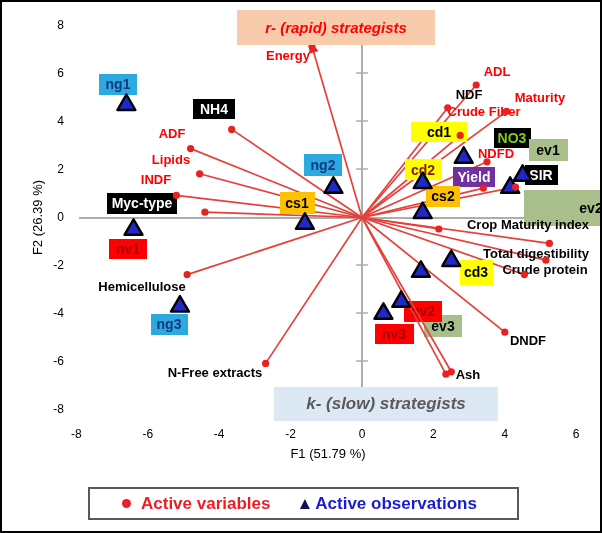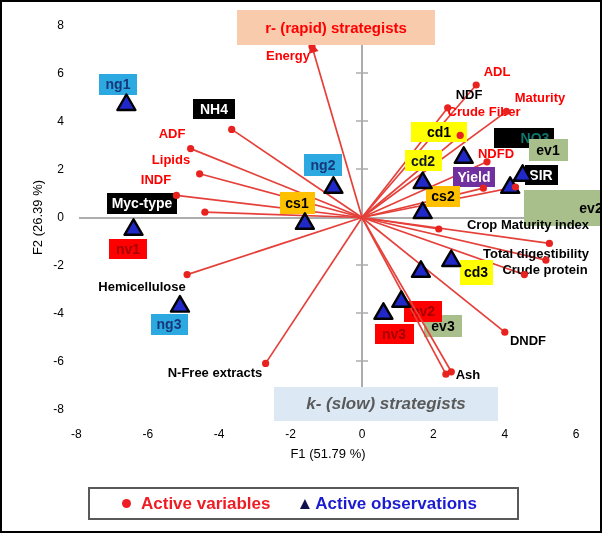--- a/index.html
+++ b/index.html
@@ -4,21 +4,21 @@
 <style>
   html,body{margin:0;padding:0;background:#fff;font-family:"Liberation Sans",sans-serif;}
   .frame{position:relative;width:602px;height:533px;border:2px solid #000;box-sizing:border-box;background:#fff;overflow:hidden;}
   .layer{position:absolute;left:0;top:0;width:602px;height:533px;pointer-events:none;}
   .obox{position:absolute;display:flex;align-items:center;justify-content:center;
         font-weight:bold;font-size:14px;line-height:1;white-space:nowrap;}
   .vlabel{position:absolute;transform:translate(-50%,-50%);font-weight:bold;font-size:13px;white-space:nowrap;}
   .tickx{position:absolute;width:34px;text-align:center;font-size:12px;color:#000;}
   .ticky{position:absolute;width:30px;text-align:right;font-size:12px;color:#000;}
   .banner-top{position:absolute;left:235px;top:8px;width:198px;height:35px;display:flex;align-items:center;justify-content:center;
-        font-weight:bold;font-size:15px;}
+        font-weight:bold;font-style:italic;font-size:15px;}
   .banner-bottom{position:absolute;left:272px;top:385px;width:224px;height:34px;display:flex;align-items:center;justify-content:center;
         font-weight:bold;font-style:italic;font-size:17px;}
   .xtitle{position:absolute;left:246px;top:444px;width:160px;text-align:center;font-size:13px;color:#000;}
   .ytitle{position:absolute;left:-25px;top:208px;width:120px;text-align:center;font-size:13px;color:#000;
         transform:rotate(-90deg);}
   .legend{position:absolute;left:86px;top:485px;width:431px;height:33px;box-sizing:border-box;border:2px solid #595959;
         background:#fff;display:flex;align-items:center;font-weight:bold;font-size:17px;}
   .legend .dot{width:9px;height:9px;border-radius:50%;margin-left:32px;}
   .legend .lv{margin-left:10px;}
   .legend .tri{margin-left:26px;font-size:17px;line-height:1;}
@@ -64,22 +64,22 @@
 
   <div id="labels-layer" class="layer">
       <div class="obox" style="left:97px;top:71.5px;width:38px;height:21px;background:#2BA9E0;color:#17397C;">ng1</div>
       <div class="obox" style="left:191px;top:97px;width:42px;height:20px;background:#000000;color:#FFFFFF;">NH4</div>
       <div class="obox" style="left:302px;top:152px;width:38px;height:22px;background:#2BA9E0;color:#17397C;">ng2</div>
       <div class="obox" style="left:105px;top:190.5px;width:70px;height:21px;background:#000000;color:#FFFFFF;">Myc-type</div>
       <div class="obox" style="left:107px;top:237px;width:38px;height:20px;background:#FE0000;color:#A60000;">nv1</div>
       <div class="obox" style="left:148.5px;top:311.5px;width:37px;height:21px;background:#2BA9E0;color:#17397C;">ng3</div>
       <div class="obox" style="left:277.5px;top:190px;width:35px;height:22px;background:#FFC000;color:#000000;">cs1</div>
       <div class="obox" style="left:409px;top:120px;width:56px;height:20px;background:#FFFF00;color:#000000;">cd1</div>
-      <div class="obox" style="left:402.5px;top:148px;width:37px;height:21px;background:#FFFF00;color:#0f172a;">cd2</div>
-      <div class="obox" style="left:491.5px;top:126px;width:37px;height:20px;background:#000000;color:#0f766e;padding-left:23px;">NO3</div>
+      <div class="obox" style="left:402.5px;top:157px;width:37px;height:21px;background:#FFFF00;color:#7f1d1d;">cd2</div>
+      <div class="obox" style="left:491.5px;top:126px;width:37px;height:20px;background:#000000;color:#84cc16;">NO3</div>
       <div class="obox" style="left:526.5px;top:137px;width:39px;height:22px;background:#A8BF8B;color:#000000;">ev1</div>
       <div class="obox" style="left:451px;top:165px;width:42px;height:20px;background:#7030A0;color:#FFFFFF;">Yield</div>
       <div class="obox" style="left:522.5px;top:163px;width:33px;height:20px;background:#000000;color:#FFFFFF;">SIR</div>
       <div class="obox" style="left:521.5px;top:188px;width:39px;height:36px;background:#A8BF8B;color:#000000;padding-left:48px;">ev2</div>
       <div class="obox" style="left:424px;top:183.5px;width:34px;height:21px;background:#FFC000;color:#000000;">cs2</div>
       <div class="obox" style="left:422px;top:265px;width:38px;height:22px;background:#A8BF8B;color:#000000;margin-top:48px;">ev3</div>
       <div class="obox" style="left:457.5px;top:257.5px;width:33px;height:25px;background:#FFFF00;color:#000000;">cd3</div>
       <div class="obox" style="left:402px;top:298.5px;width:38px;height:21px;background:#FE0000;color:#A60000;">nv2</div>
       <div class="obox" style="left:372.5px;top:322px;width:39px;height:20px;background:#FE0000;color:#A60000;">nv3</div>
       <div class="vlabel" style="left:286px;top:53px;color:#FF0000;">Energy</div>

